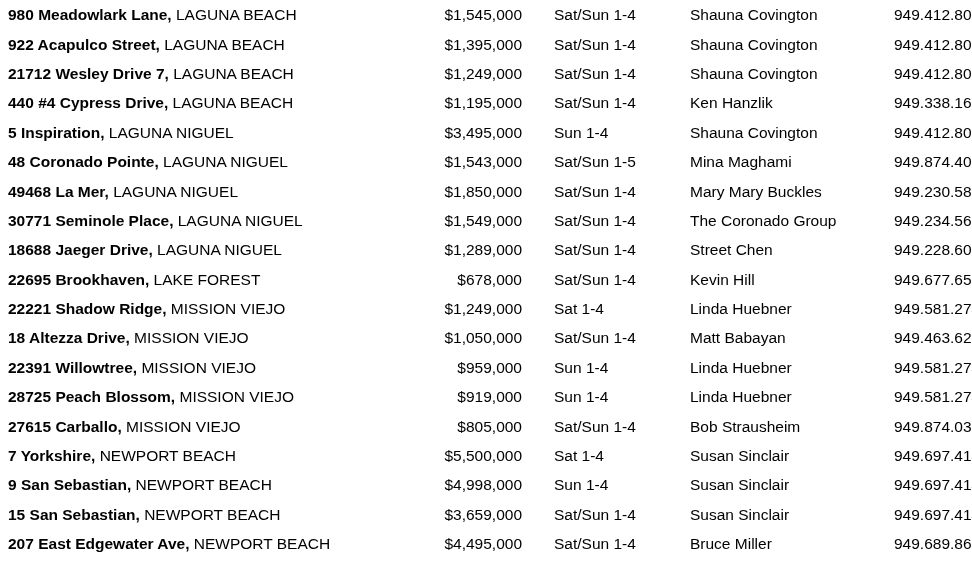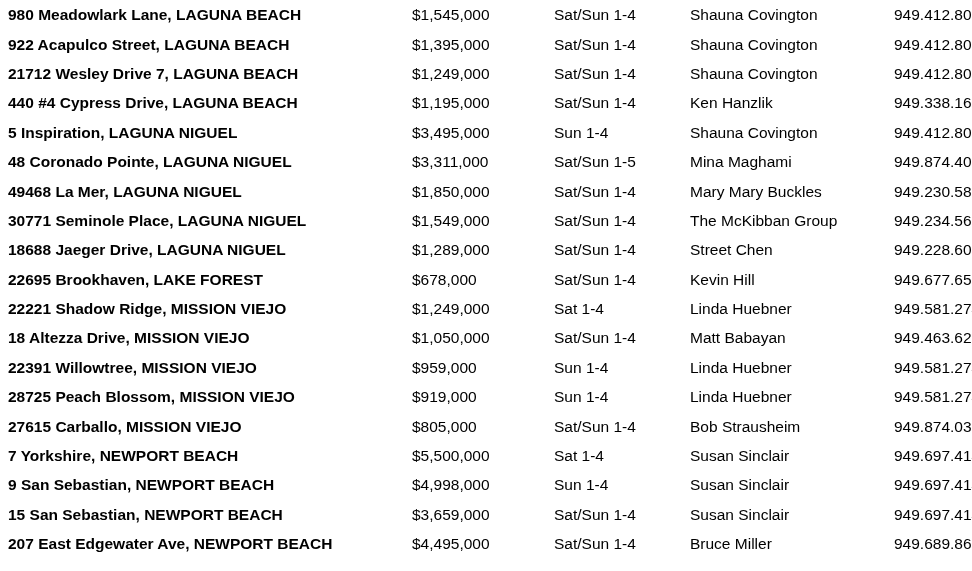--- a/index.html
+++ b/index.html
@@ -29,36 +29,36 @@
     line-height: 1.1;
     white-space: nowrap;
     overflow: hidden;
   }
   .col-address {
     width: 404px;
     padding-left: 8px !important;
   }
   .col-price {
     width: 110px;
-    text-align: left;
+    text-align: right;
   }
   .col-times {
     width: 130px;
     padding-left: 32px !important;
   }
   .col-agent {
     width: 200px;
     padding-left: 6px !important;
   }
   .col-phone {
     width: 128px;
     padding-left: 4px !important;
   }
   .city {
-    font-weight: bold;
+    font-weight: normal;
   }
   .street {
     font-weight: bold;
   }
 </style>
 </head>
 <body>
 
 <table class="listing-table">
   <tbody>
@@ -92,37 +92,37 @@
     </tr>
     <tr>
       <td class="col-address"><span class="street">5 Inspiration, </span><span class="city">LAGUNA NIGUEL</span></td>
       <td class="col-price">$3,495,000</td>
       <td class="col-times">Sun 1-4</td>
       <td class="col-agent">Shauna Covington</td>
       <td class="col-phone">949.412.8088</td>
     </tr>
     <tr>
       <td class="col-address"><span class="street">48 Coronado Pointe, </span><span class="city">LAGUNA NIGUEL</span></td>
-      <td class="col-price">$3,311,000</td>
+      <td class="col-price">$1,543,000</td>
       <td class="col-times">Sat/Sun 1-5</td>
       <td class="col-agent">Mina Maghami</td>
       <td class="col-phone">949.874.4020</td>
     </tr>
     <tr>
       <td class="col-address"><span class="street">49468 La Mer, </span><span class="city">LAGUNA NIGUEL</span></td>
       <td class="col-price">$1,850,000</td>
       <td class="col-times">Sat/Sun 1-4</td>
       <td class="col-agent">Mary Mary Buckles</td>
       <td class="col-phone">949.230.5887</td>
     </tr>
     <tr>
       <td class="col-address"><span class="street">30771 Seminole Place, </span><span class="city">LAGUNA NIGUEL</span></td>
       <td class="col-price">$1,549,000</td>
       <td class="col-times">Sat/Sun 1-4</td>
-      <td class="col-agent">The McKibban Group</td>
+      <td class="col-agent">The Coronado Group</td>
       <td class="col-phone">949.234.5660</td>
     </tr>
     <tr>
       <td class="col-address"><span class="street">18688 Jaeger Drive, </span><span class="city">LAGUNA NIGUEL</span></td>
       <td class="col-price">$1,289,000</td>
       <td class="col-times">Sat/Sun 1-4</td>
       <td class="col-agent">Street Chen</td>
       <td class="col-phone">949.228.6064</td>
     </tr>
     <tr>

